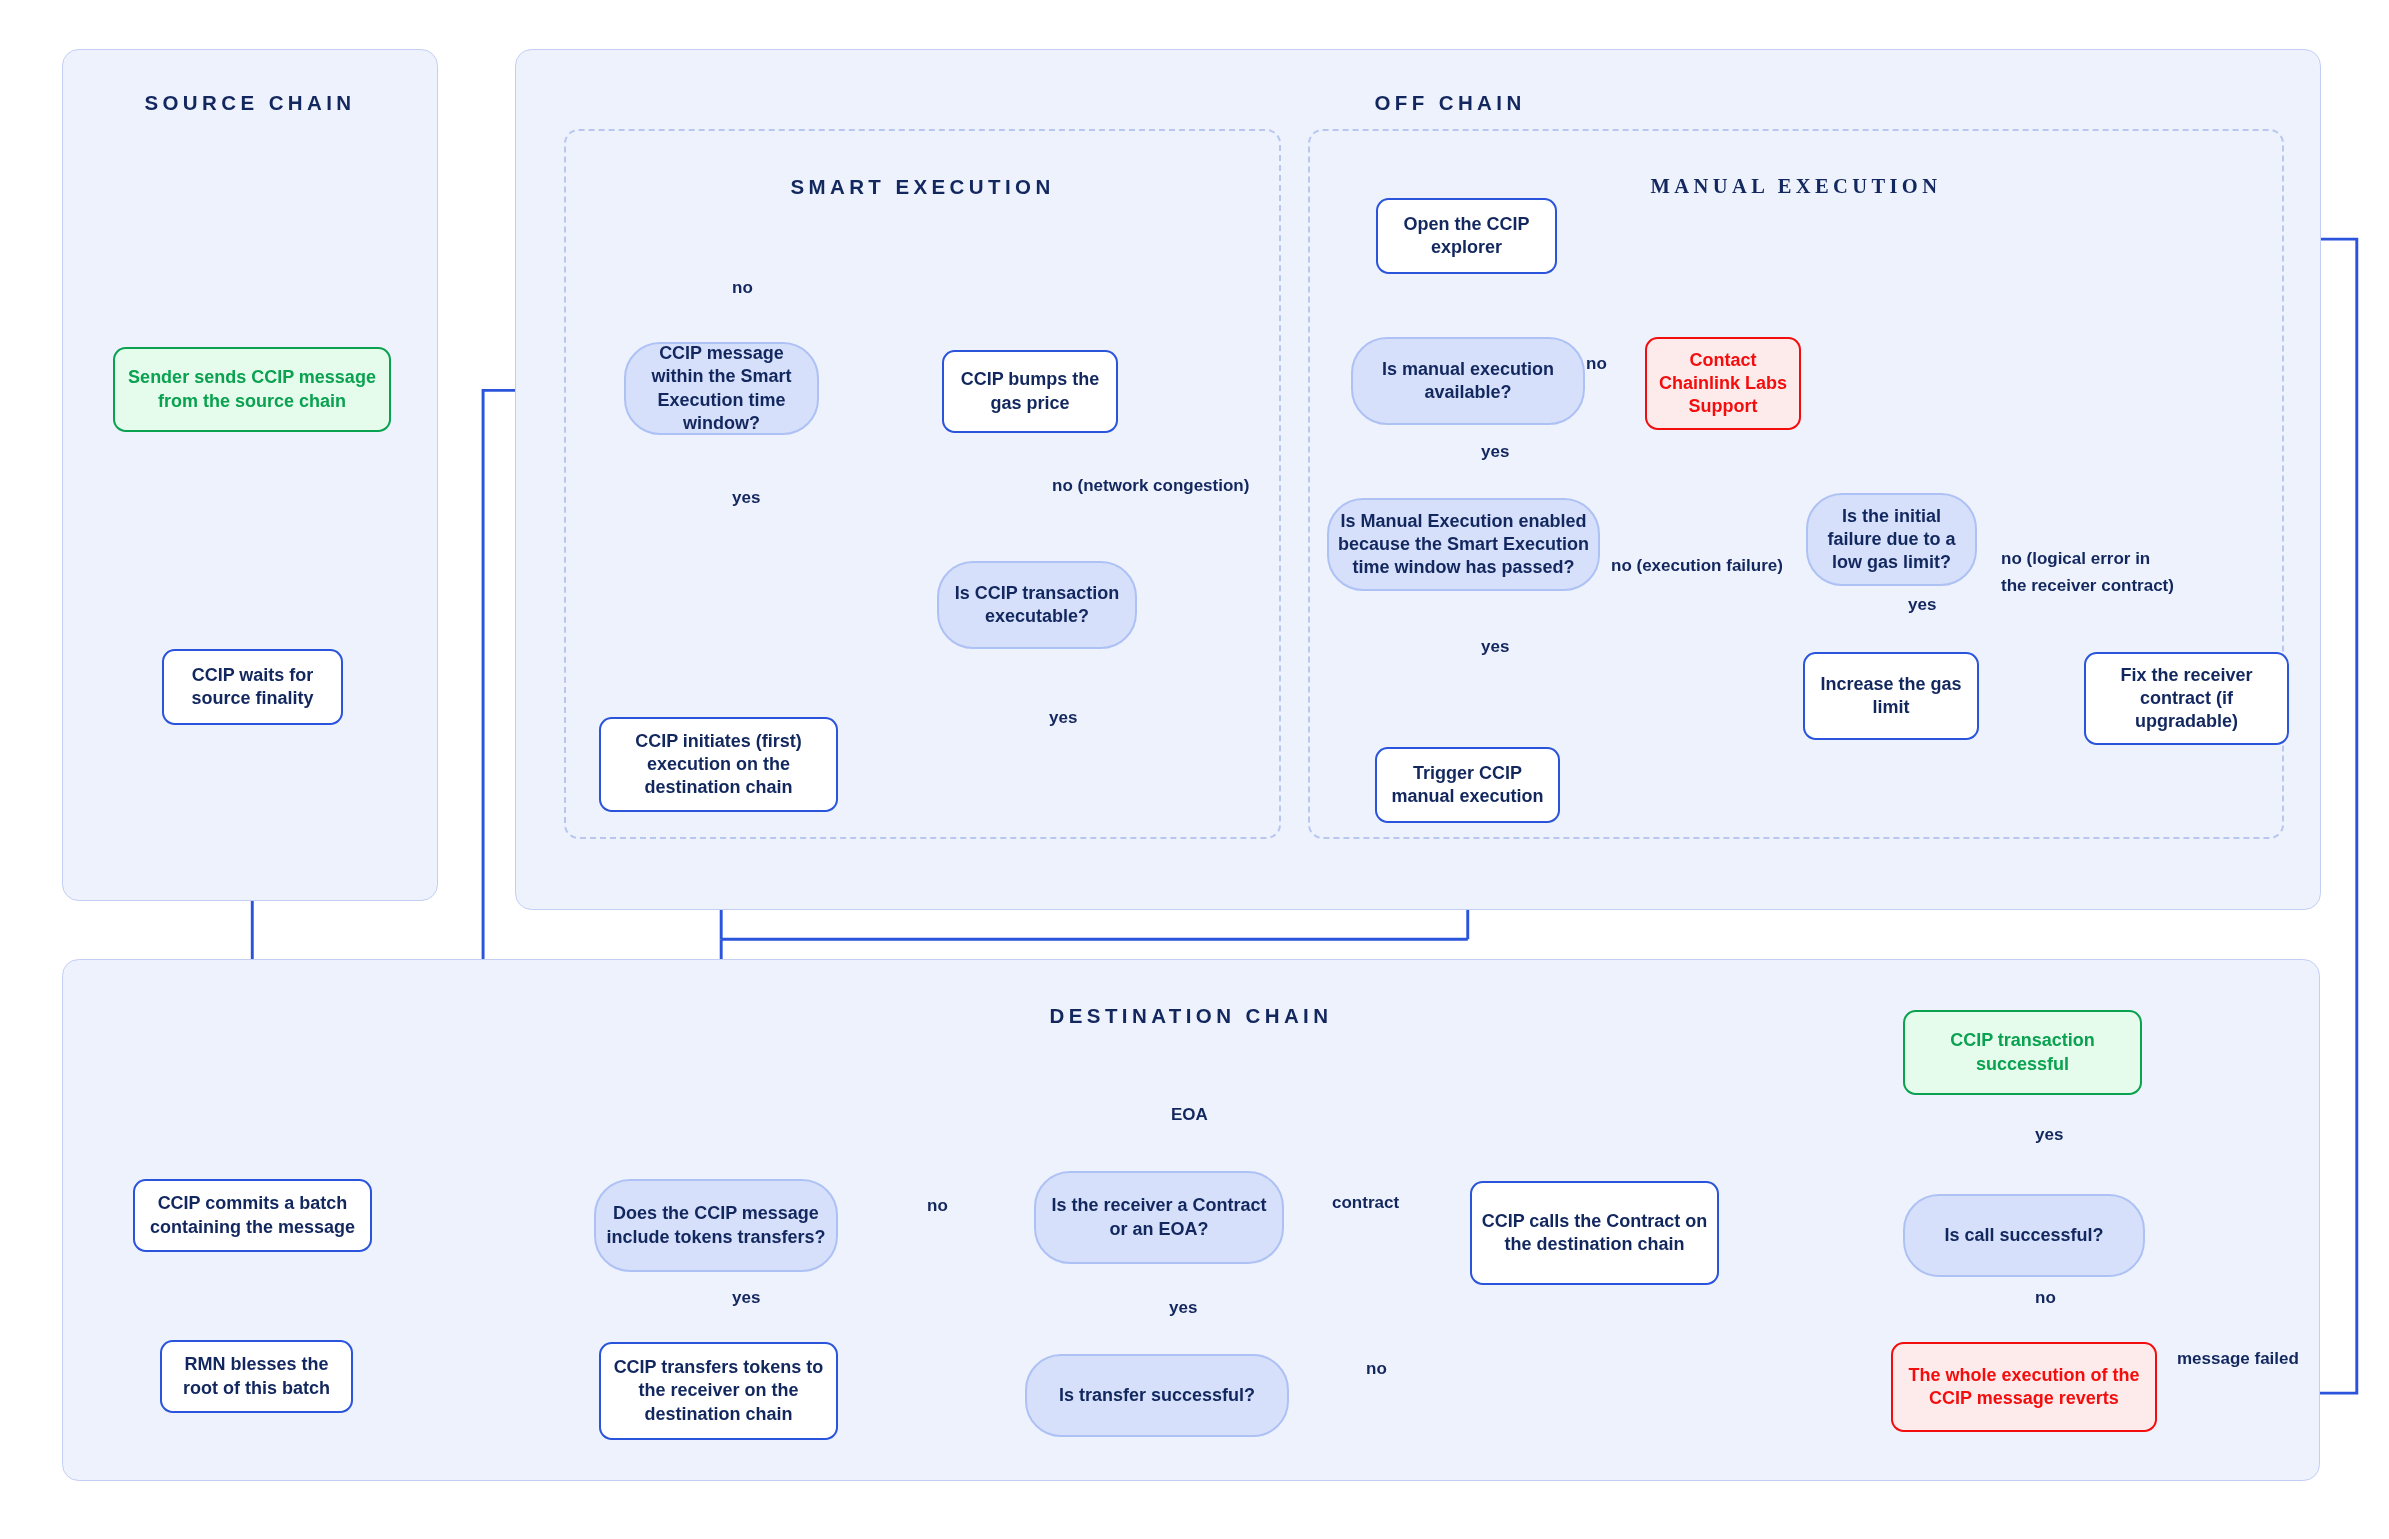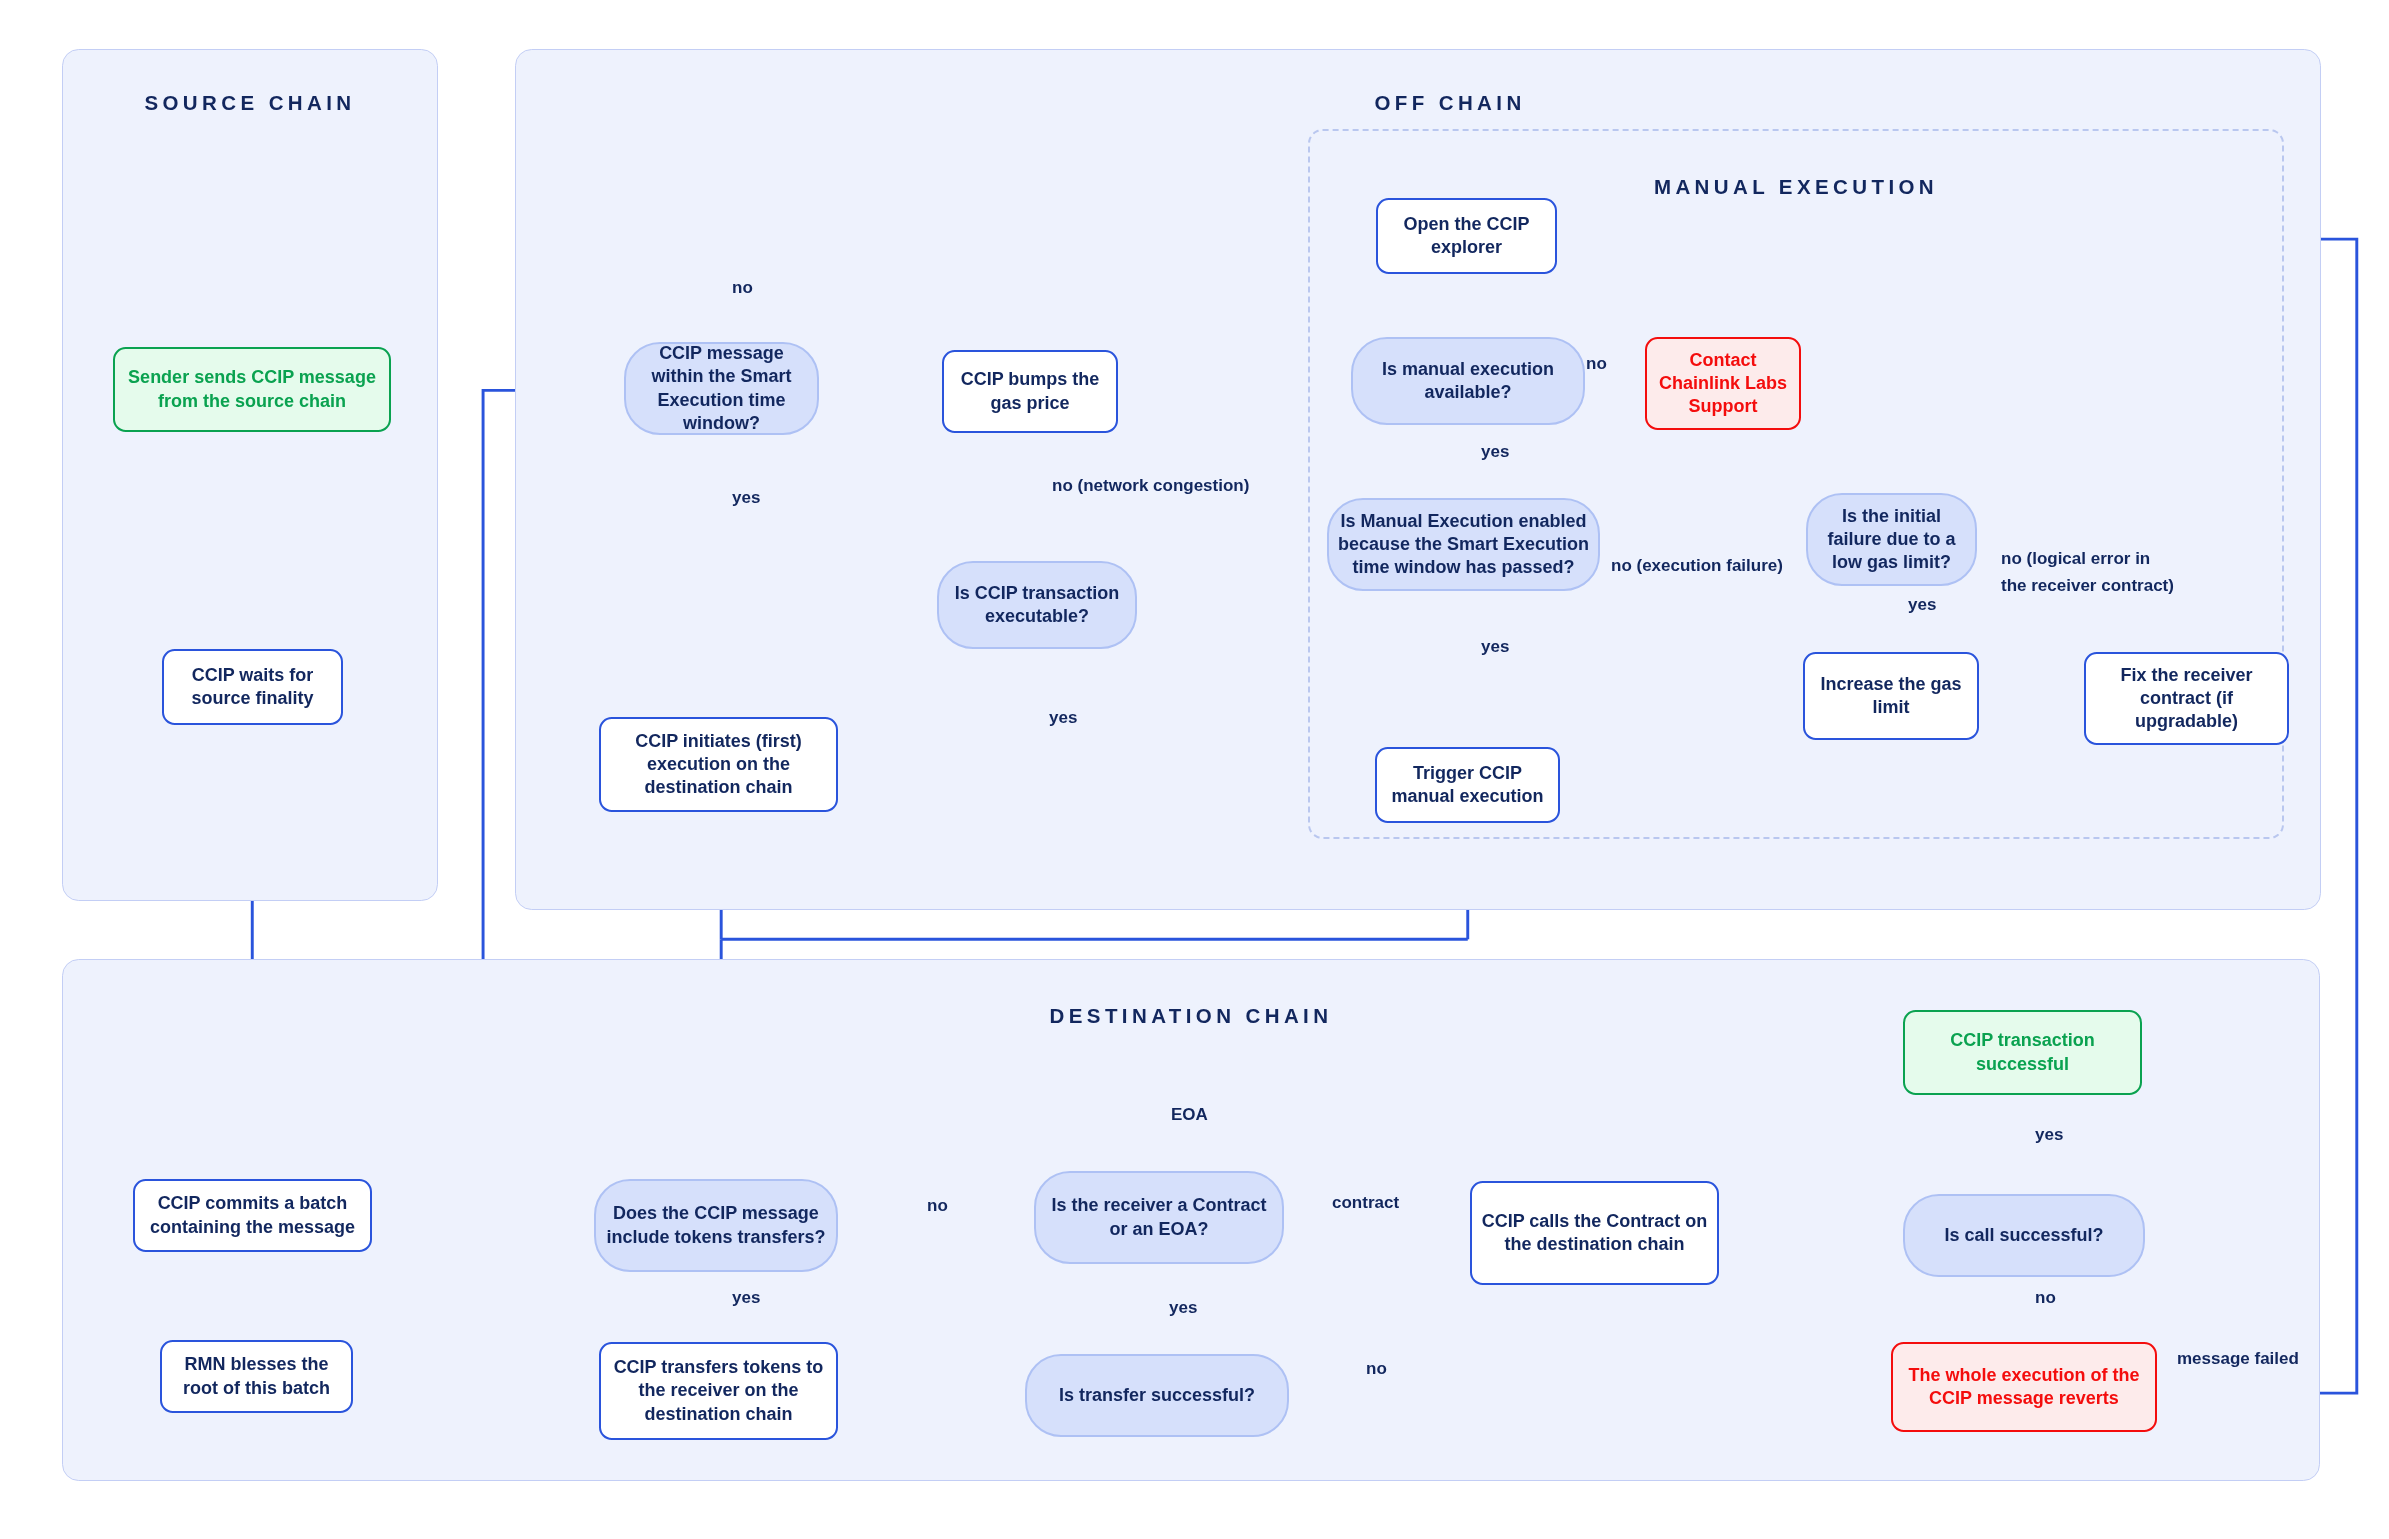--- a/index.html
+++ b/index.html
@@ -107,23 +107,26 @@
   </svg>
 
   <div class="panel" style="left:62px;top:49px;width:376px;height:852px;">
     <div class="panel-title" style="top:41px;">SOURCE CHAIN</div>
   </div>
 
   <div class="panel" style="left:515px;top:49px;width:1806px;height:861px;">
     <div class="panel-title" style="top:41px;padding-left:32px;">OFF CHAIN</div>
   </div>
 
+  <div class="subpanel" style="left:564px;top:129px;width:717px;height:710px;">
+    <div class="subpanel-title" style="top:44px;">SMART EXECUTION</div>
+  </div>
 
   <div class="subpanel" style="left:1308px;top:129px;width:976px;height:710px;">
-    <div class="subpanel-title" style="top:44px;">MANUAL EXECUTION</div>
+    <div class="subpanel-title" style="top:44px;font-family:Liberation Serif, serif;">MANUAL EXECUTION</div>
   </div>
 
   <div class="panel" style="left:62px;top:959px;width:2258px;height:522px;">
     <div class="panel-title" style="top:44px;">DESTINATION CHAIN</div>
   </div>
 
   <div class="node ok" style="left:113px;top:347px;width:278px;height:85px;">Sender sends CCIP message from the source chain</div>
 
   <div class="node proc" style="left:162px;top:649px;width:181px;height:76px;">CCIP waits for source finality</div>
 

